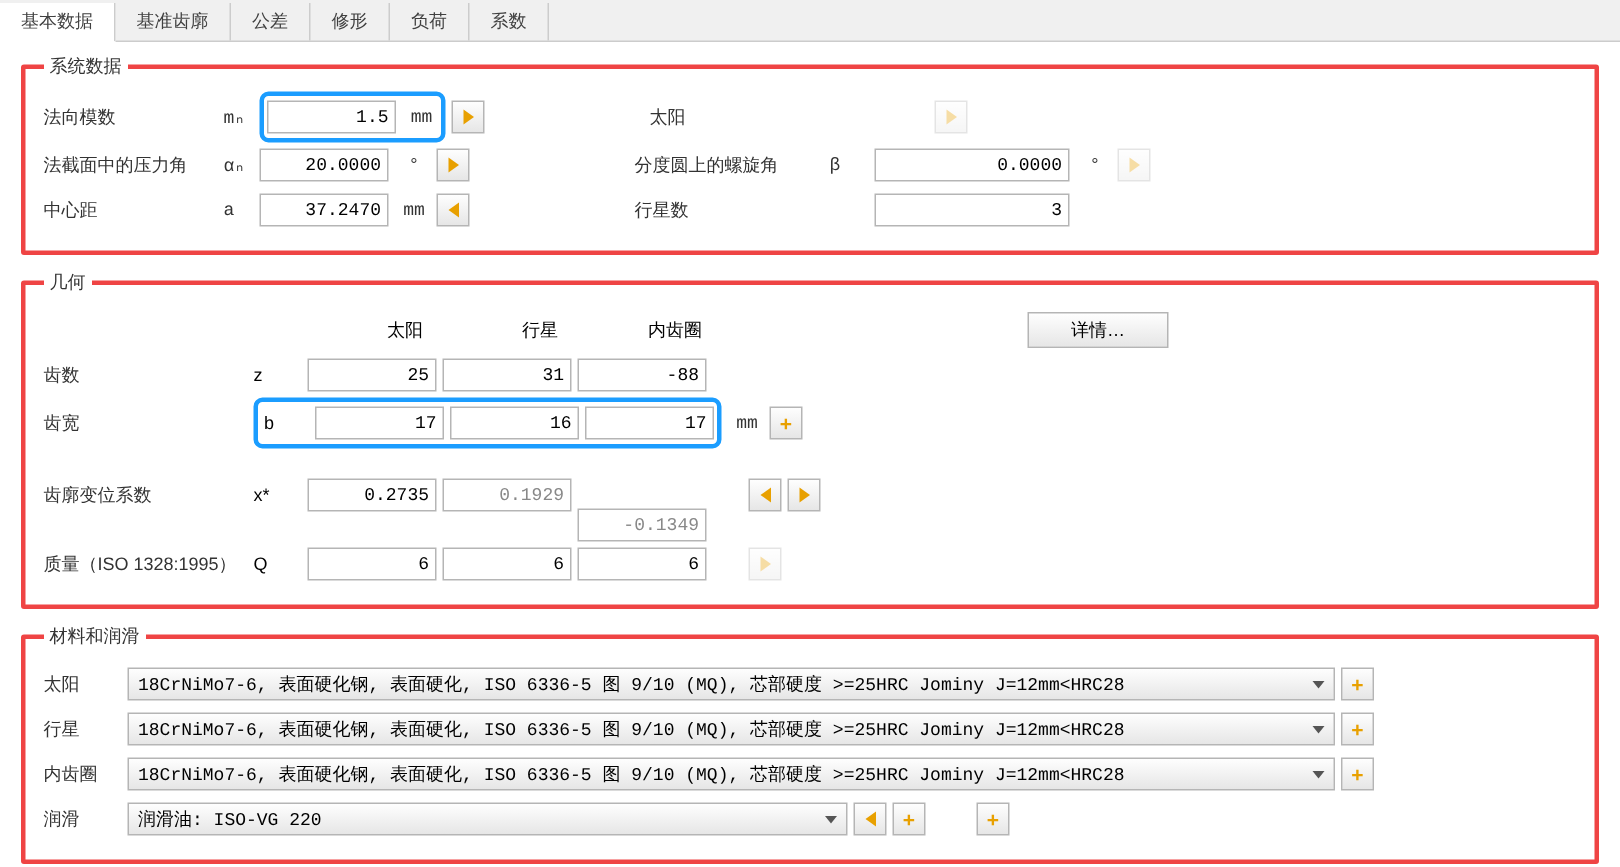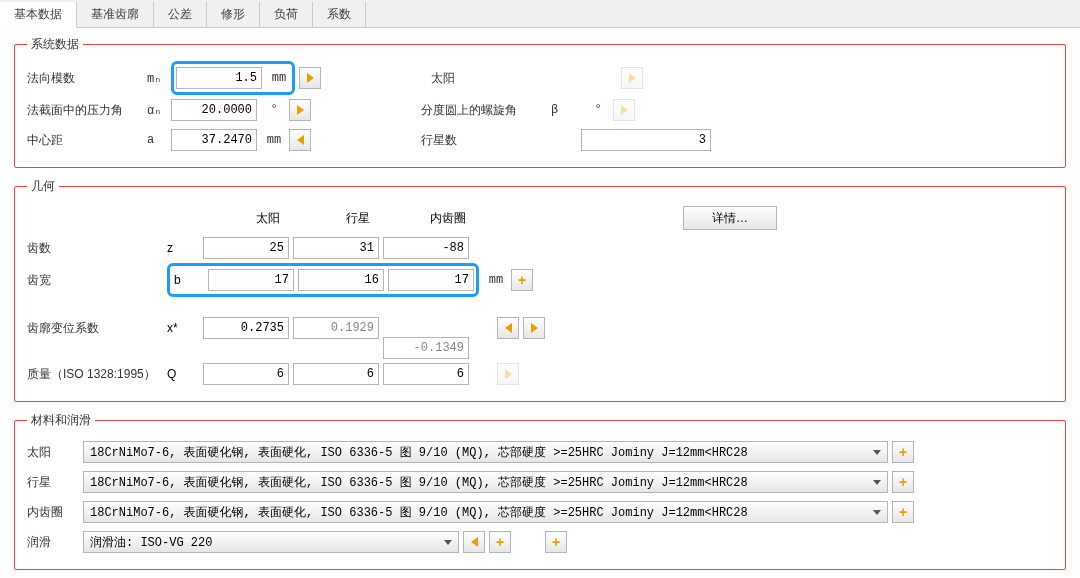--- a/index.html
+++ b/index.html
@@ -4,21 +4,21 @@
 <style>
 * { box-sizing: border-box; font-family: Tahoma, Arial, sans-serif; font-size: 12px; margin: 0; padding: 0; }
 body { background: #f0f0f0; }
 
 .tabs { display: flex; background: #f0f0f0; border-bottom: 1px solid #ccc; padding-top: 2px; }
 .tab { padding: 4px 14px; cursor: pointer; border-right: 1px solid #ccc; color: #404040; }
 .tab.active { background: #fff; border-bottom: 1px solid #fff; margin-bottom: -1px; }
 
 .content { background: #fff; padding: 8px 14px; }
 
-fieldset { border: 1px solid #ef4444; border-radius: 2px; margin-bottom: 10px; padding: 8px 12px 12px 12px; position: relative; }
+fieldset { border: 3px solid #ef4444; border-radius: 2px; margin-bottom: 10px; padding: 8px 12px 12px 12px; position: relative; }
 legend { padding: 0 4px; color: #333; }
 
 .row { display: flex; align-items: center; min-height: 30px; }
 .row > * { flex-shrink: 0; }
 
 .label { width: 120px; color: #333; }
 .label.wide { width: 140px; }
 .sym { width: 24px; color: #333; font-family: "Courier New", monospace; }
 
 input[type=text] {
@@ -43,21 +43,21 @@
 .select {
   height: 22px; border: 1px solid #b5b5b5; background: linear-gradient(#fefefe,#e6e6e6);
   display: inline-flex; align-items: center; padding: 0 18px 0 6px; position: relative; cursor: pointer;
   font-family: "Courier New", monospace;
 }
 .select::after {
   content: ""; position: absolute; right: 6px; top: 50%; margin-top: -2px;
   border-left: 4px solid transparent; border-right: 4px solid transparent; border-top: 5px solid #555;
 }
 .select.wide { width: 805px; }
-.select.mid { width: 376px; }
+.select.mid { width: 480px; }
 .select.sm { width: 130px; }
 
 .button {
   height: 24px; border: 1px solid #b5b5b5; background: linear-gradient(#fefefe,#e6e6e6);
   padding: 0 28px; cursor: pointer; display: inline-flex; align-items: center;
 }
 .col-h { width: 90px; text-align: center; }
 .hi-wrap { display: inline-flex; align-items: center; padding: 3px 2px; border: 3px solid #1b9dff; border-radius: 6px; }
 .hi-wrap input { margin-left: 4px; }
 .hi-wrap input:first-child { margin-left: 0; }
@@ -105,20 +105,21 @@
     <span class="sym">αₙ</span>
     <input type="text" value="20.0000" style="">
     <span class="unit">°</span>
     <span class="icon-btn">
           <span class="arrow-right"></span>
         </span>
 
     <span style="width:110px"></span>
     <span class="label" style="width:130px">分度圆上的螺旋角</span>
     <span class="sym" style="width:30px">β</span>
+    <input type="text" style="width: 130px;" value="0.0000">
     <span class="unit">°</span>
     <span class="icon-btn disabled">
           <span class="arrow-right"></span>
         </span>
   </div>
 
   <div class="row">
     <span class="label">中心距</span>
     <span class="sym">a</span>
     <input type="text" value="37.2470" style="">

